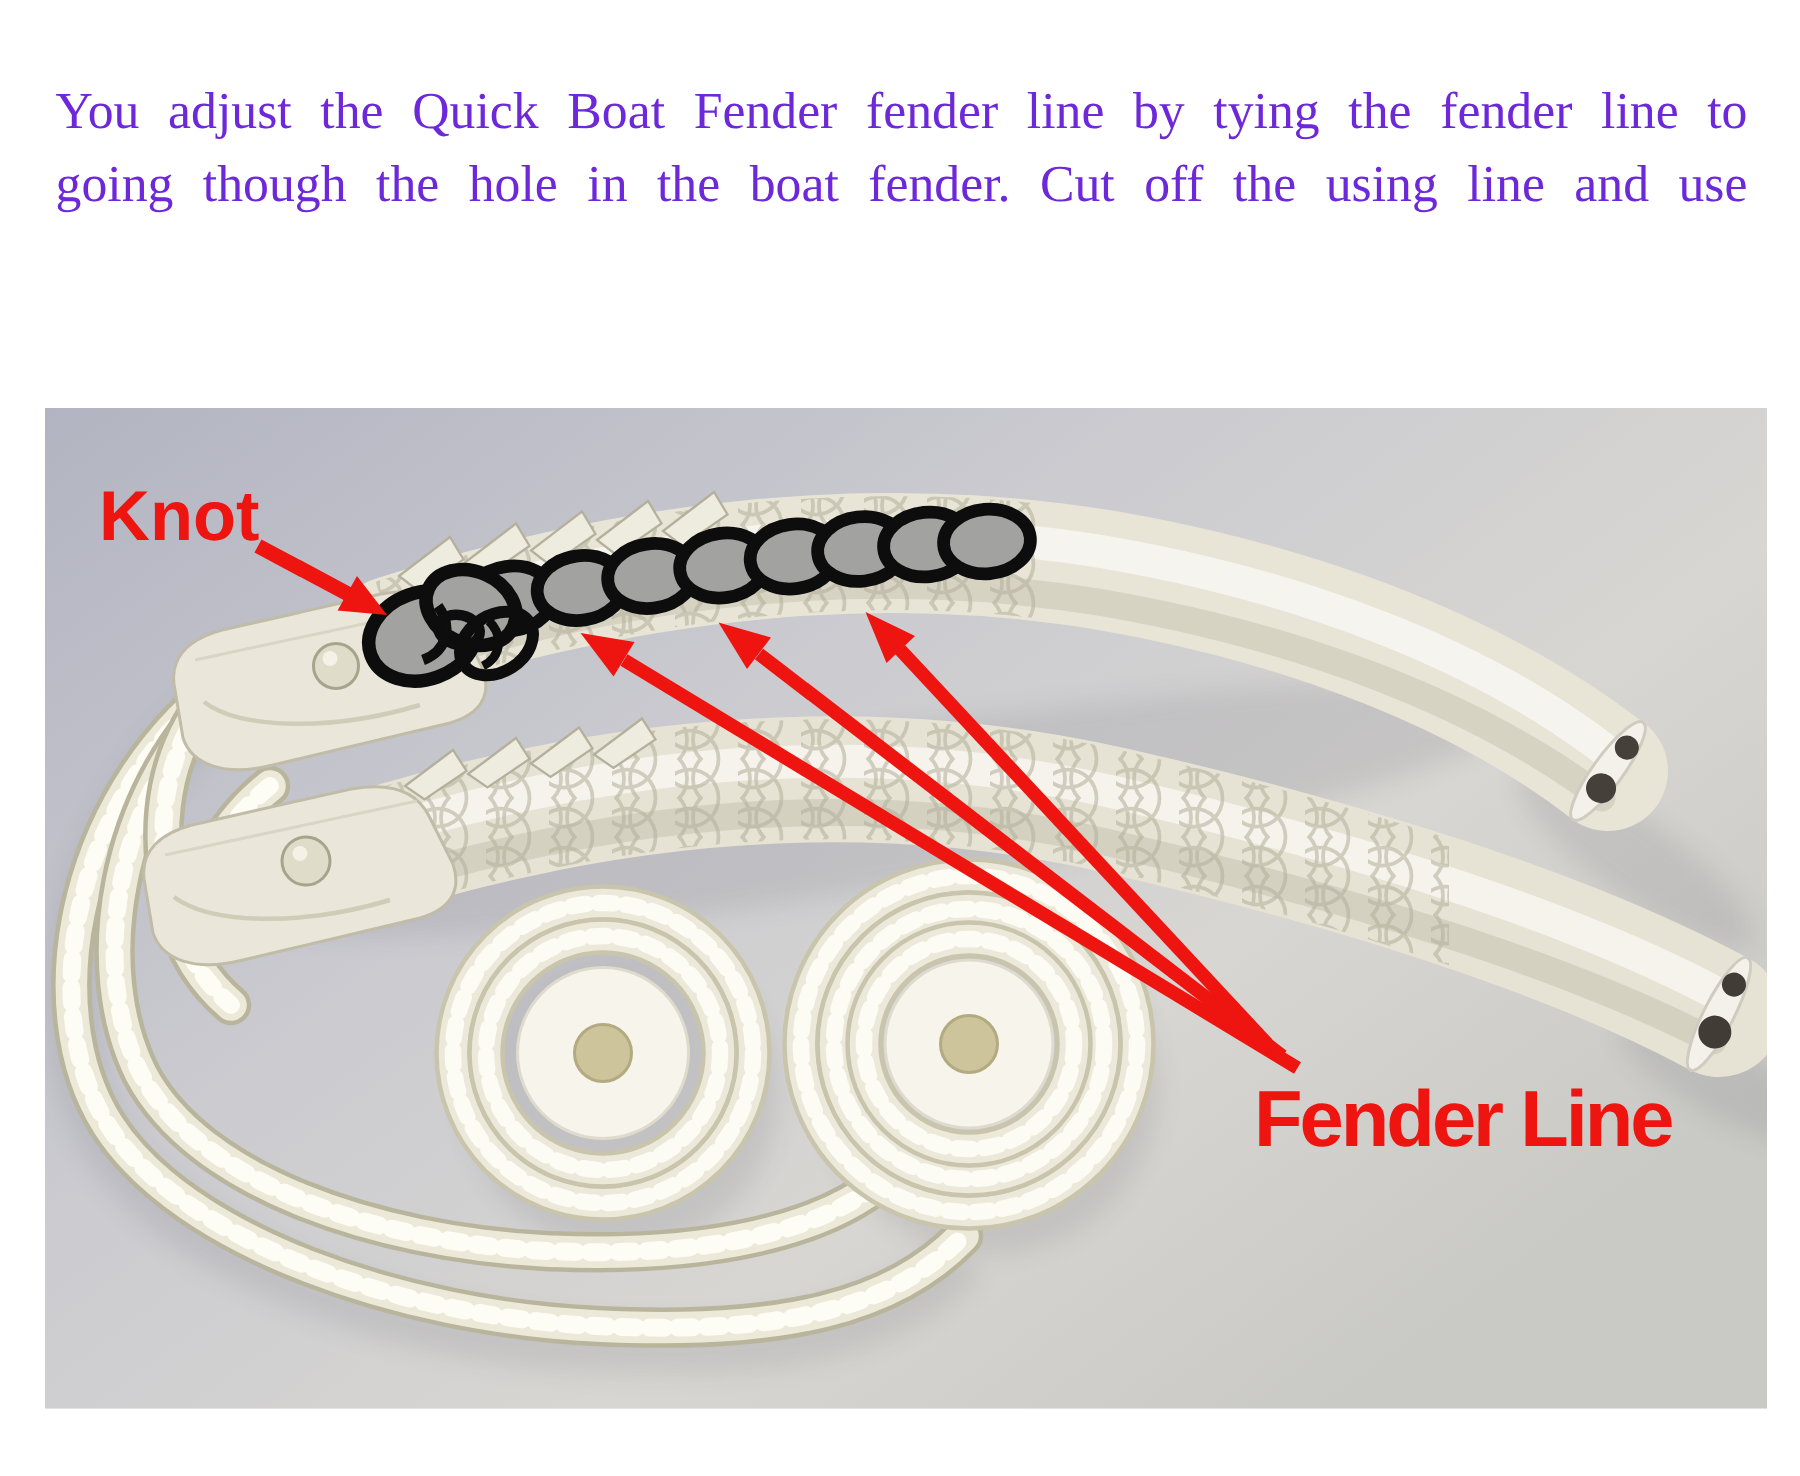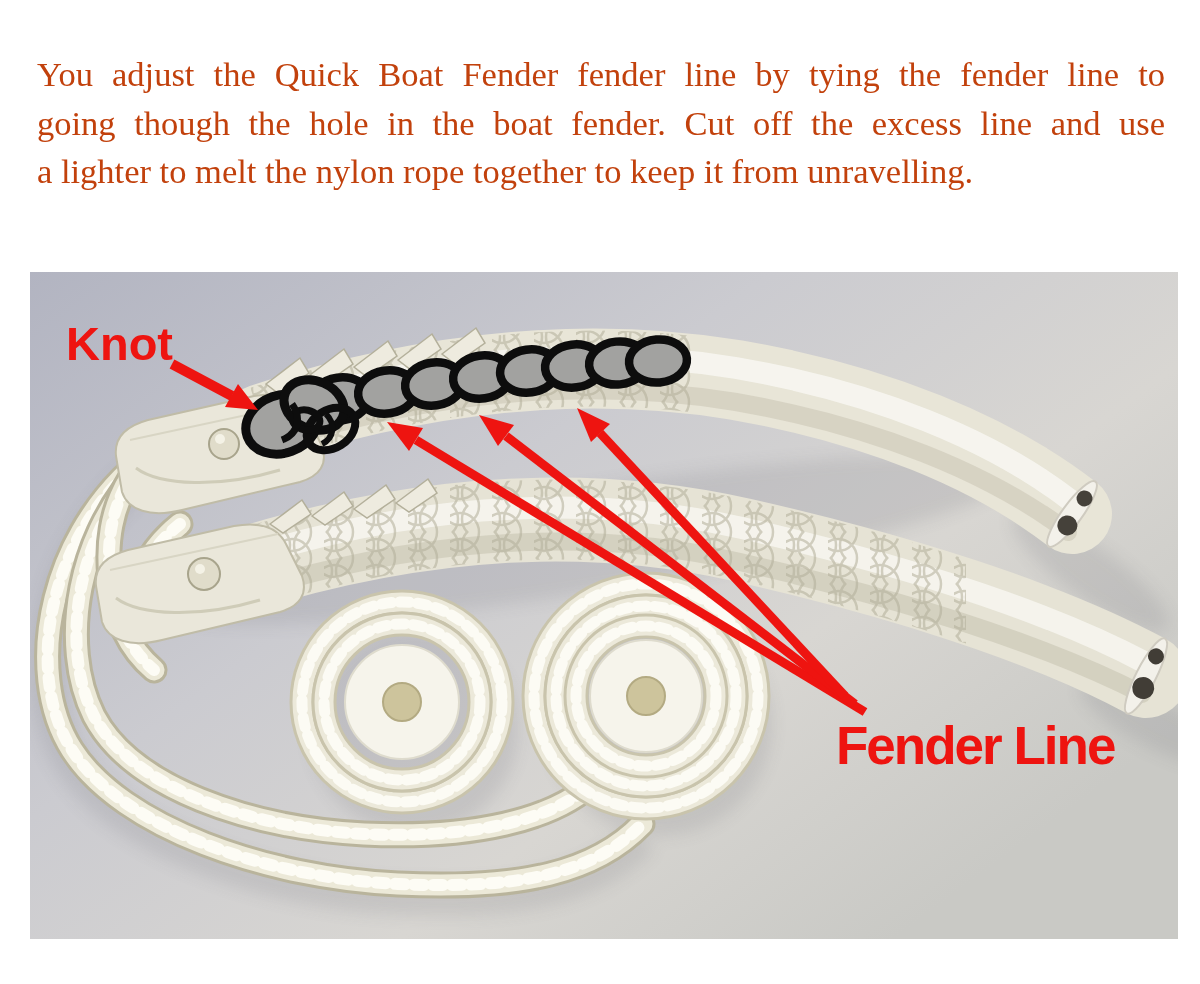--- a/index.html
+++ b/index.html
@@ -1,38 +1,37 @@
 <!DOCTYPE html>
 <html><head>
 <meta charset="utf-8">
 <style>
   html,body{margin:0;padding:0;background:#ffffff;}
   .page{position:relative;width:1200px;height:984px;background:#ffffff;overflow:hidden;
         font-family:"Liberation Serif", serif;}
-  .instructions{position:absolute;left:37px;top:50px;width:1128px;color:#c2410c;
+  .instructions{position:absolute;left:37px;top:50px;width:1128px;color:#6d28d9;
         font-size:34.5px;}
   .text-line{line-height:48.5px;height:48.5px;text-align:justify;text-align-last:justify;
         white-space:normal;overflow:visible;}
   .text-line.last{text-align-last:left;}
   .photo{position:absolute;left:30px;top:272px;width:1148px;height:667px;
         box-shadow:inset 0 0 0 1px rgba(120,120,128,.35);}
   .photo svg{display:block;width:1148px;height:667px;}
   .lbl{font-family:"Liberation Sans", sans-serif;font-weight:bold;fill:#ee1410;}
   .lbl-knot{font-size:47px;}
   .lbl-fender{font-size:53px;letter-spacing:-2px;}
 </style>
 </head>
 <body>
 
 <div class="page">
 
   <div class="instructions">
     <div class="text-line">You adjust the Quick Boat Fender fender line by tying the fender line to</div>
-    <div class="text-line">going though the hole in the boat fender. Cut off the excess line and use</div>
-    <div class="text-line last">a lighter to melt the nylon rope together to keep it from unravelling.</div>
+    <div class="text-line">going though the hole in the boat fender. Cut off the using line and use</div>
   </div>
 
   <div class="photo">
   <svg viewBox="0 0 1148 667" xmlns="http://www.w3.org/2000/svg">
     <defs>
       <linearGradient id="bg" x1="0" y1="0" x2="0.95" y2="0.75">
         <stop offset="0" stop-color="#b2b4c1"></stop>
         <stop offset="0.42" stop-color="#cbcbd0"></stop>
         <stop offset="0.72" stop-color="#d8d6d2"></stop>
         <stop offset="1" stop-color="#c9c9c5"></stop>

